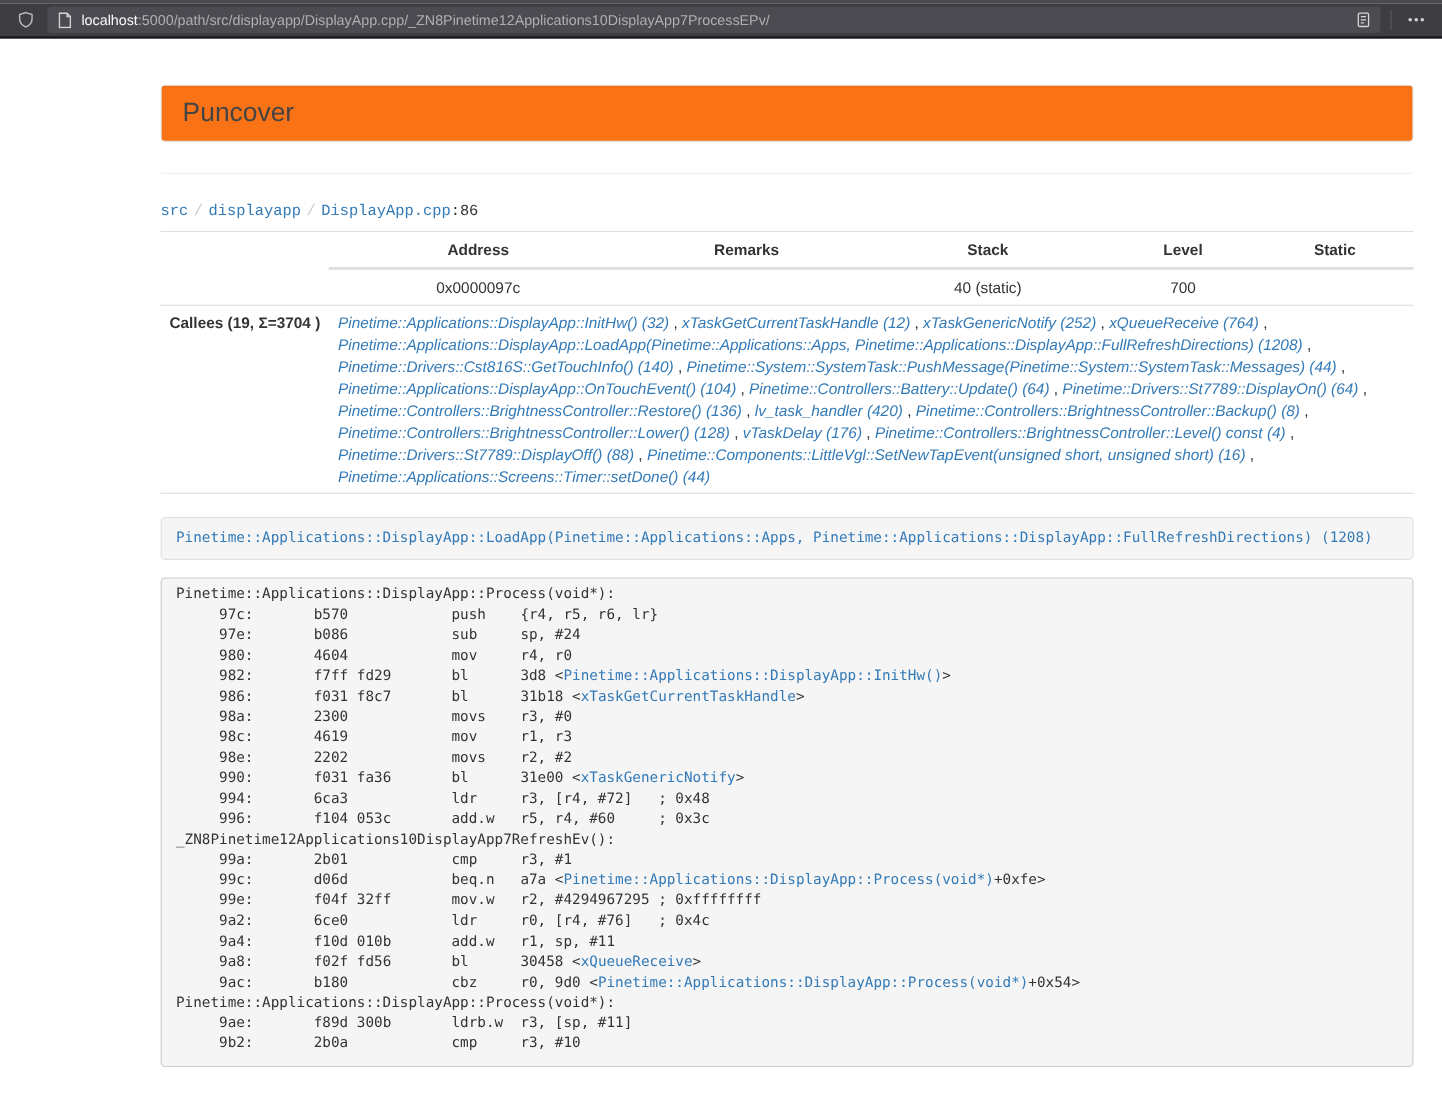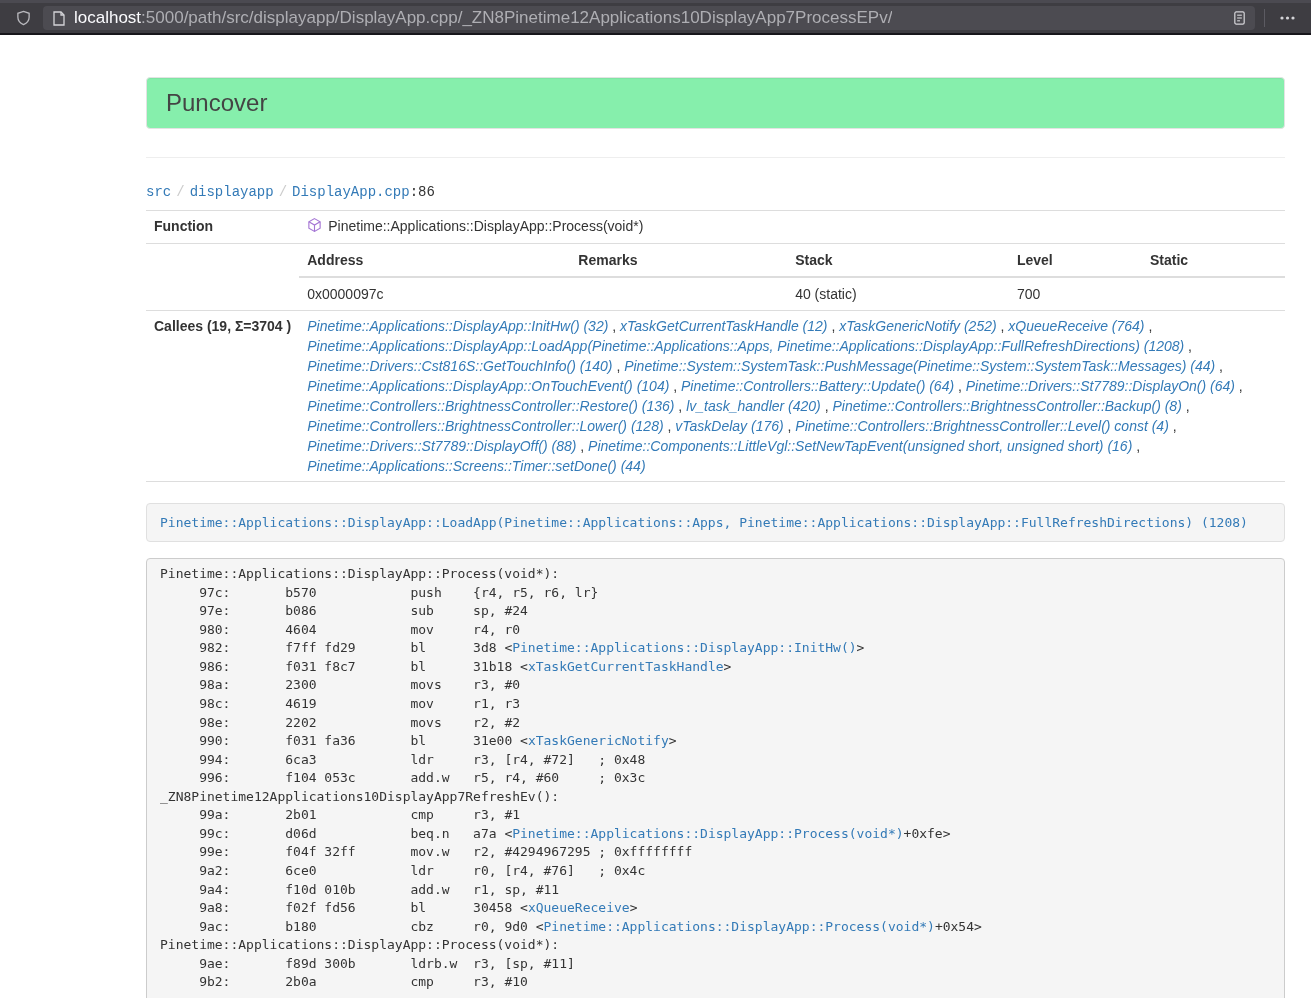--- a/index.html
+++ b/index.html
@@ -15,50 +15,50 @@
     height:32px; background:#3e3d42; display:flex; align-items:center;
     padding:0 10px 0 16px; border-bottom:2px solid #17161b;
   }
   .tb-icon { display:inline-flex; align-items:center; justify-content:center; flex:0 0 auto; }
   .shield-wrap { margin-right:12px; }
   .urlbar {
     flex:1 1 auto; height:24px; background:#4c4b51; border-radius:4px;
     display:flex; align-items:center; padding:0 8px; min-width:0;
   }
   .urlbar .page-ico { margin:0 9px 0 2px; }
-  .url-text { font-size:17px; white-space:nowrap; overflow:hidden; }
+  .url-text { font-size:13px; white-space:nowrap; overflow:hidden; }
   .url-host { color:#fbfbfe; }
   .url-rest { color:#aeaeb3; }
   .urlbar .spacer { flex:1 1 auto; }
   .tb-divider { width:1px; height:18px; background:#5c5b62; margin:0 9px; }
   .menu-dots { padding:0 6px; cursor:default; }
   
   .container { width:1139px; margin-left:146px; }
   .jumbotron {
-    margin-top:42px; padding:12px 19px; background:#86efac;
+    margin-top:42px; padding:12px 19px; background:#f97316;
     border:1px solid #e3e3e3; border-radius:4px;
     box-shadow:inset 0 1px 1px rgba(0,0,0,.05);
     font-size:24px; color:#444; line-height:26px;
   }
   hr.rule { border:0; border-top:1px solid #eee; margin:28px 0 0 0; }
   .breadcrumb { margin:24px 0 0 0; line-height:20px;font-family:Liberation Mono, monospace; }
   .breadcrumb .bc-sep { color:#ccc; padding:0 5px; }
   a { color:#337ab7; text-decoration:none; }
   
   table.ftable { width:100%; border-collapse:collapse; margin-top:8px; border-bottom:1px solid #ddd; }
   table.ftable > tbody > tr > th,
   table.ftable > tbody > tr > td {
     border-top:1px solid #ddd; padding:5px 8px; text-align:left;
     vertical-align:top; line-height:20px;
   }
   table.ftable > tbody > tr > th { width:150px; font-weight:bold; white-space:nowrap; }
   td.inner-cell { padding:0 !important; }
   
   table.itable { width:100%; border-collapse:collapse; }
-  table.itable th, table.itable td { text-align:left; padding:6px 8px; line-height:20px; }
+  table.itable th, table.itable td { text-align:center; padding:6px 8px; line-height:20px; }
   table.itable thead th { font-weight:bold; border-bottom:2px solid #ddd; }
   .func-ico { display:inline-block; vertical-align:-2px; margin-right:6px; }
   .callee { white-space:nowrap;font-style:italic; }
   .callee-sep { color:#333; }
   
   .well-link {
     margin-top:21px; padding:9px 13px; background:#f5f5f5;
     border:1px solid #e0e0e0; border-radius:4px;
     font-family:"DejaVu Sans Mono","Liberation Mono",monospace; font-size:13px; line-height:19px;
   }
@@ -116,31 +116,20 @@
     <span>Puncover</span>
   </div>
 
   <hr class="rule">
 
   <p class="breadcrumb"><a href="#">src</a><span class="bc-sep">/</span><a href="#">displayapp</a><span class="bc-sep">/</span><a href="#">DisplayApp.cpp</a><span>:86</span></p>
 
   <table class="ftable">
     <tbody>
       <tr>
-        <th>Function</th>
-        <td>
-          <span class="func-ico">
-            <svg width="15" height="16" viewBox="0 0 16 16">
-                <path d="M8 1.2 14 4.6v6.8L8 14.8 2 11.4V4.6z" fill="none" stroke="#a475d4" stroke-width="1.2"></path>
-                <path d="M2 4.6 8 8l6-3.4M8 8v6.8" fill="none" stroke="#a475d4" stroke-width="1.2"></path>
-              </svg>
-          </span><span>Pinetime::Applications::DisplayApp::Process(void*)</span>
-        </td>
-      </tr>
-      <tr>
         <th></th>
         <td class="inner-cell">
           <table class="itable">
             <thead>
               <tr>
                 <th style="width:27.5%">Address</th>
                 <th style="width:22%">Remarks</th>
                 <th style="width:22.5%">Stack</th>
                 <th style="width:13.5%">Level</th>
                 <th style="width:14.5%">Static</th>

